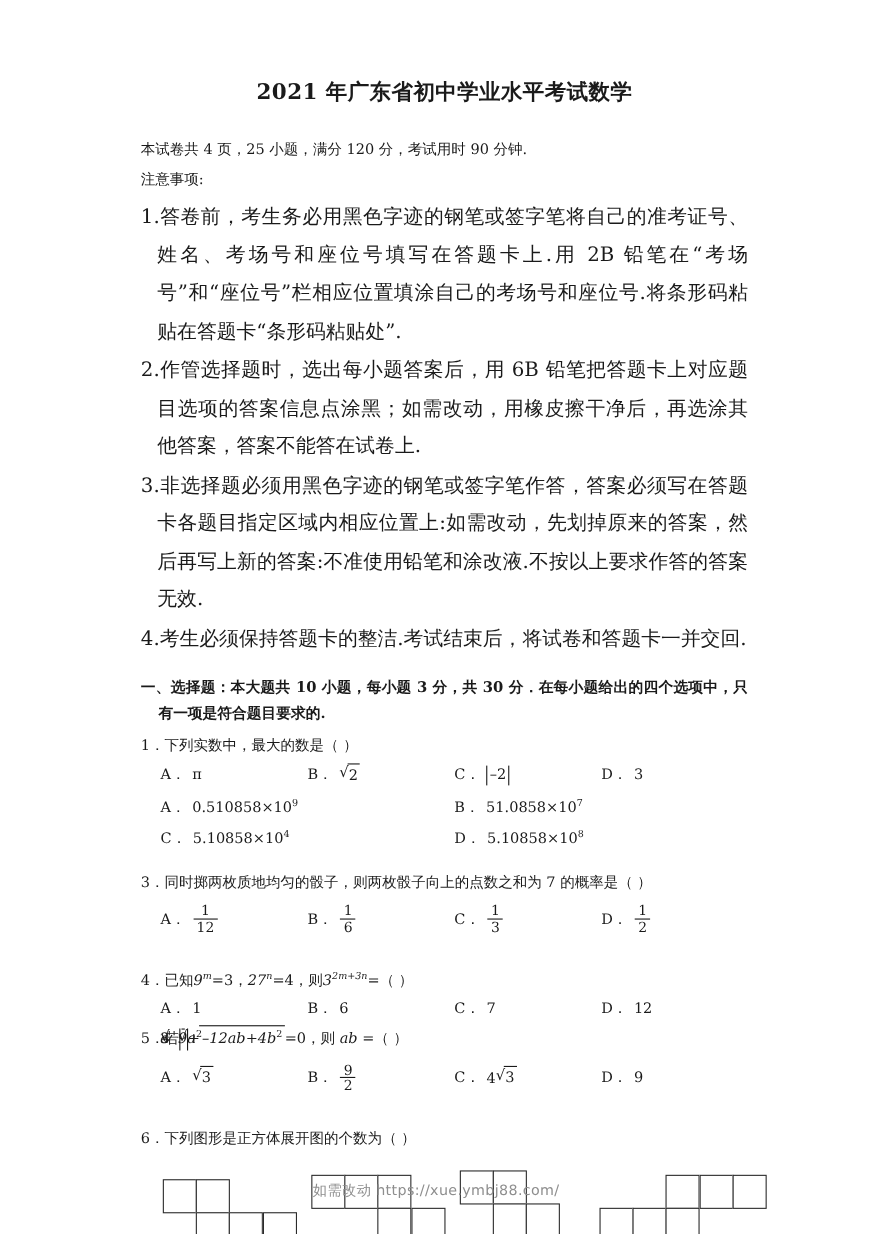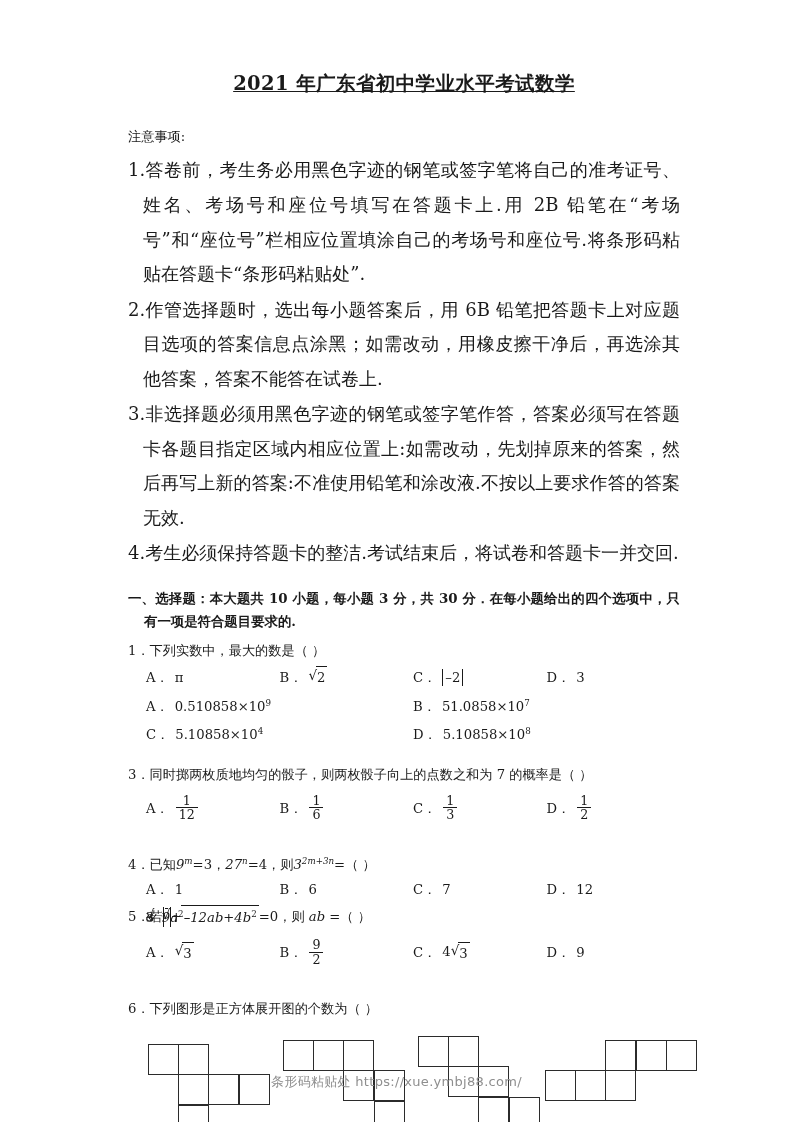--- a/index.html
+++ b/index.html
@@ -30,21 +30,20 @@
     width: 552px;
   }
 
   .doc-title {
     text-align: center;
     font-size: 19.5px;
     font-weight: bold;
     letter-spacing: 0.4px;
     margin: 0 0 30px 0;
     font-family: "DejaVu Serif", "Liberation Serif", serif;
-    text-decoration: underline;
   }
 
   .info-line {
     font-size: 13.2px;
     line-height: 1.55;
     margin: 0 0 7px 0;
   }
   .notice-head {
     font-size: 13.2px;
     line-height: 1.55;
@@ -170,20 +169,21 @@
   }
 </style>
 </head>
 <body>
 
 <div class="page">
   <div class="content">
 
     <div class="doc-title">2021 年广东省初中学业水平考试数学</div>
 
+    <div class="info-line">本试卷共 4 页，25 小题，满分 120 分，考试用时 90 分钟.</div>
     <div class="notice-head">注意事项:</div>
 
     <div class="notice-item">1.答卷前，考生务必用黑色字迹的钢笔或签字笔将自己的准考证号、姓名、考场号和座位号填写在答题卡上.用 2B 铅笔在“考场号”和“座位号”栏相应位置填涂自己的考场号和座位号.将条形码粘贴在答题卡“条形码粘贴处”.</div>
     <div class="notice-item">2.作管选择题时，选出每小题答案后，用 6B 铅笔把答题卡上对应题目选项的答案信息点涂黑；如需改动，用橡皮擦干净后，再选涂其他答案，答案不能答在试卷上.</div>
     <div class="notice-item">3.非选择题必须用黑色字迹的钢笔或签字笔作答，答案必须写在答题卡各题目指定区域内相应位置上:如需改动，先划掉原来的答案，然后再写上新的答案:不准使用铅笔和涂改液.不按以上要求作答的答案无效.</div>
     <div class="notice-item">4.考生必须保持答题卡的整洁.考试结束后，将试卷和答题卡一并交回.</div>
 
     <div class="section-head">一、选择题：本大题共 10 小题，每小题 3 分，共 30 分．在每小题给出的四个选项中，只有一项是符合题目要求的.</div>
 
     <div class="q">
@@ -361,14 +361,14 @@
           <div class="cell" style="top: 0px; left: 90.6px;"></div>
           <div class="cell" style="top: 0px; left: 120.8px;"></div>
           <div class="cell" style="top: 30.2px; left: 0px;"></div>
           <div class="cell" style="top: 30.2px; left: 30.2px;"></div>
           <div class="cell" style="top: 30.2px; left: 60.4px;"></div>
         </div>
     </div>
 
   </div>
 
-  <div class="watermark">条形码粘贴处 https://xue.ymbj88.com/</div>
+  <div class="watermark">如需改动 https://xue.ymbj88.com/</div>
 </div>
 
 </body></html>

